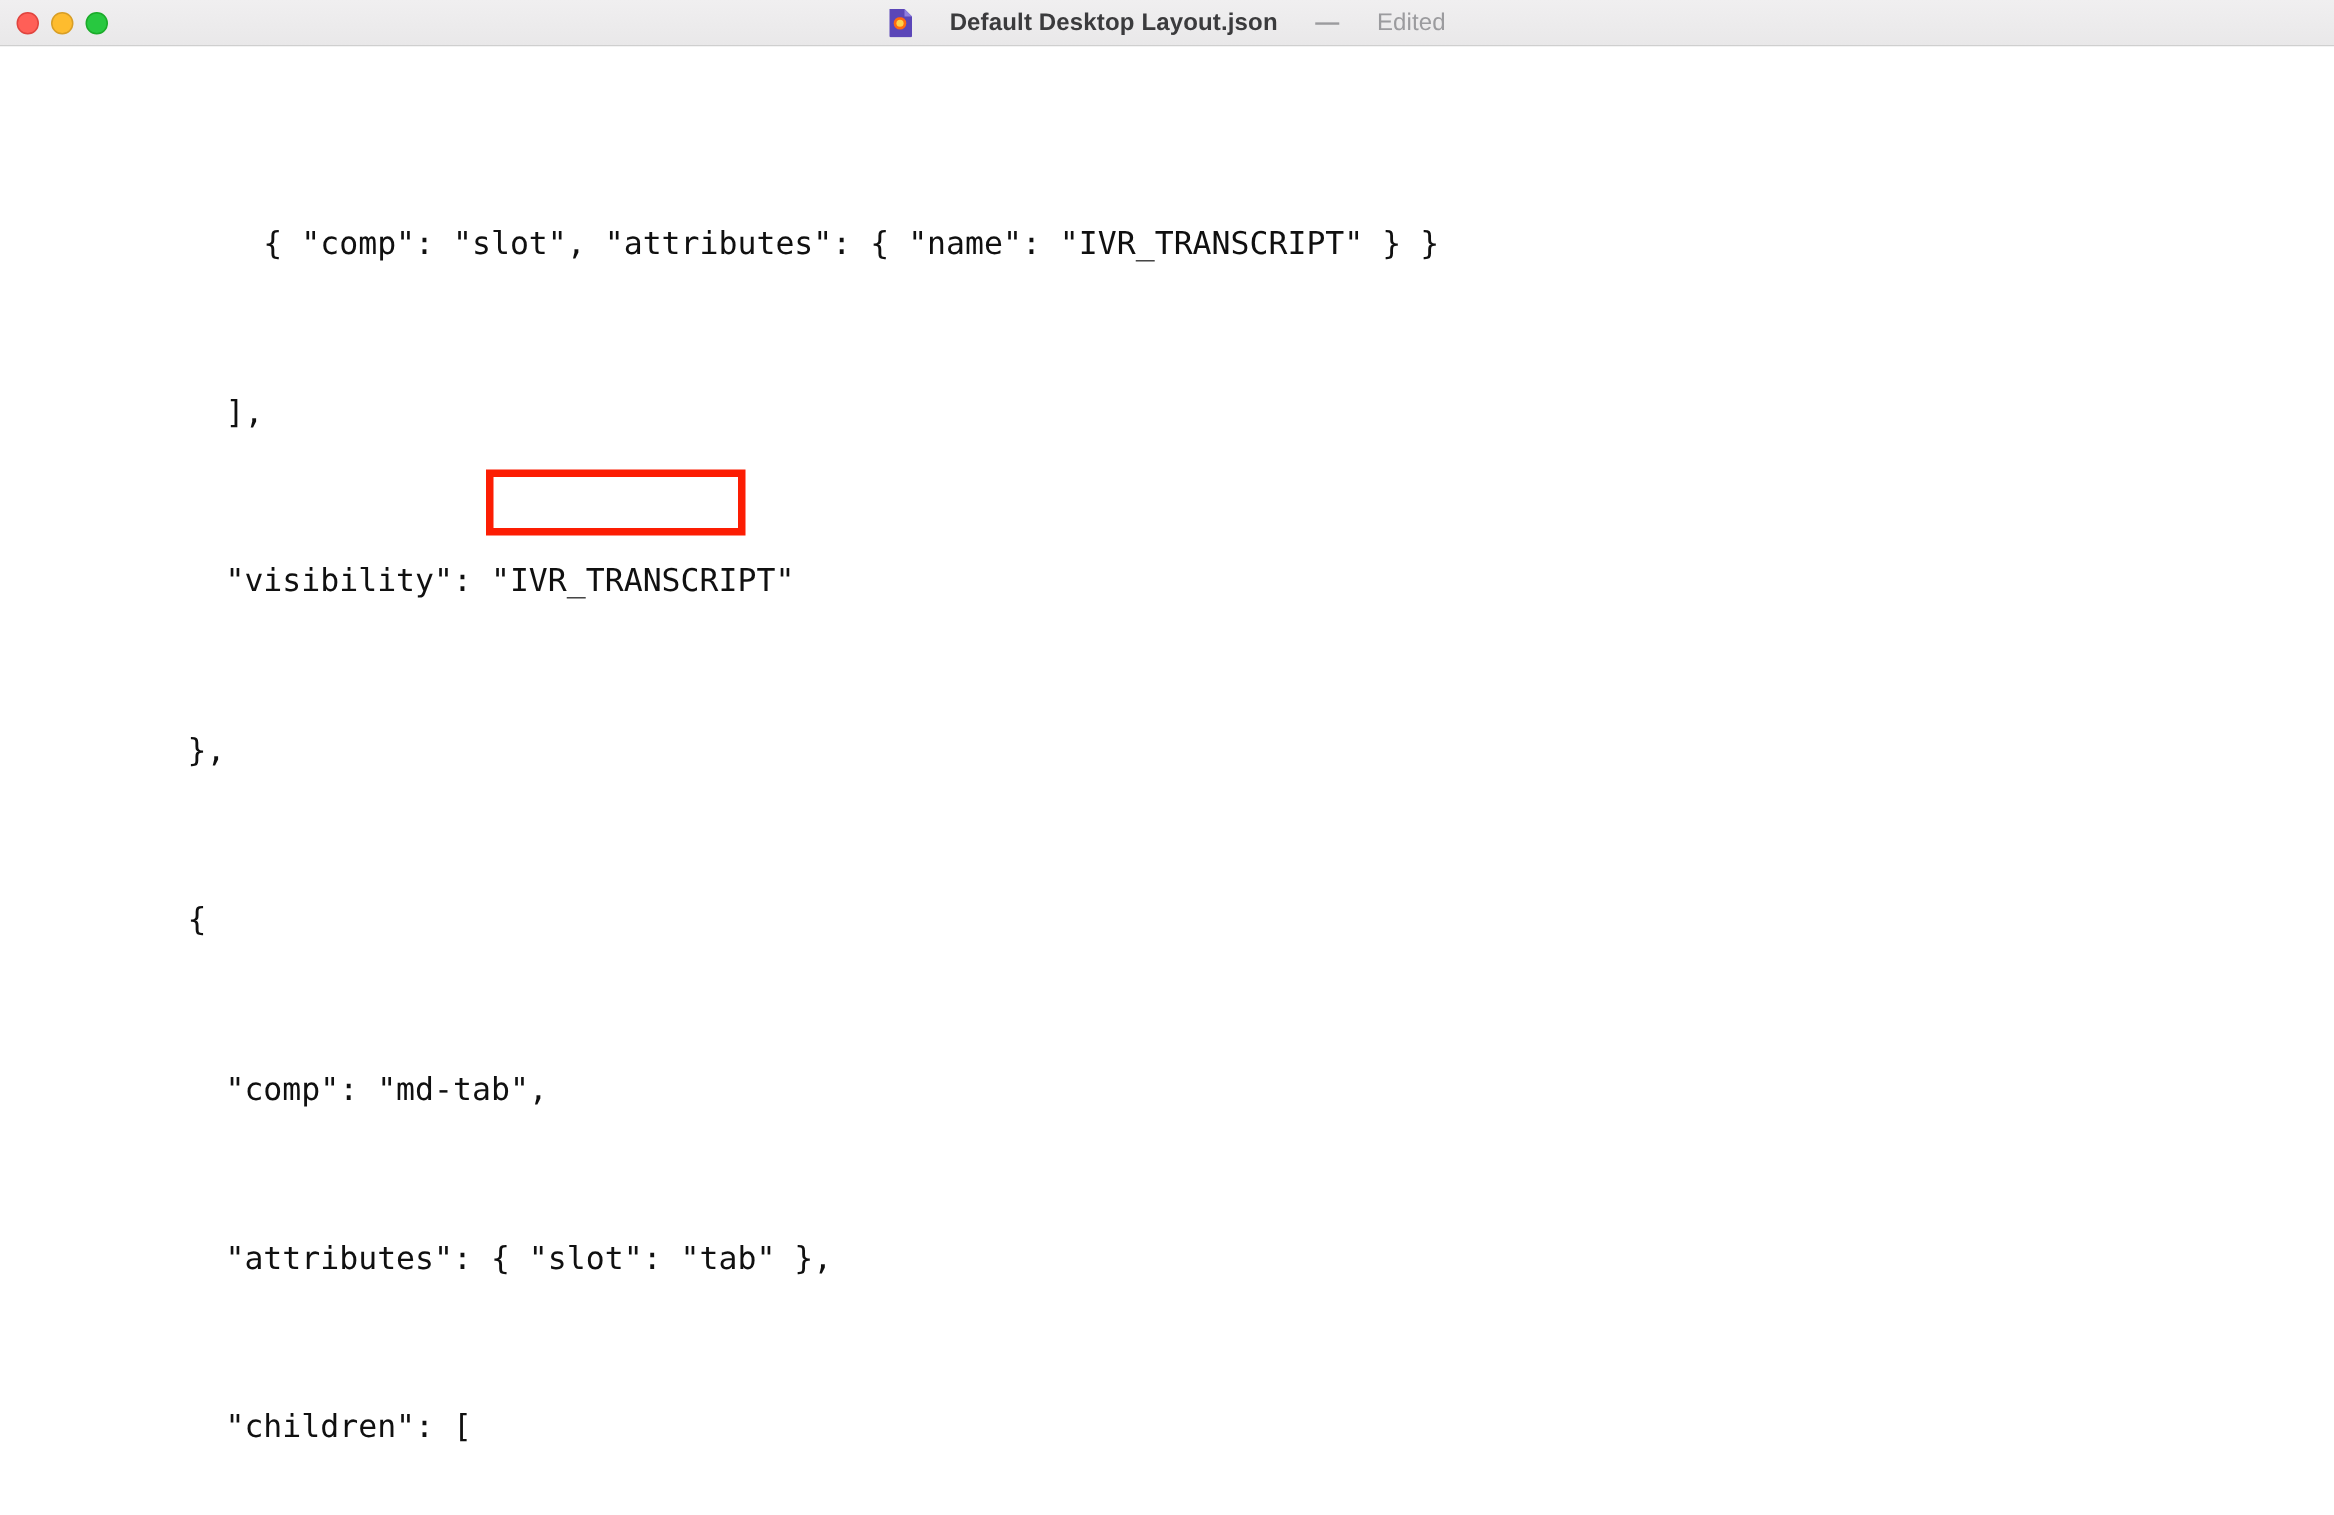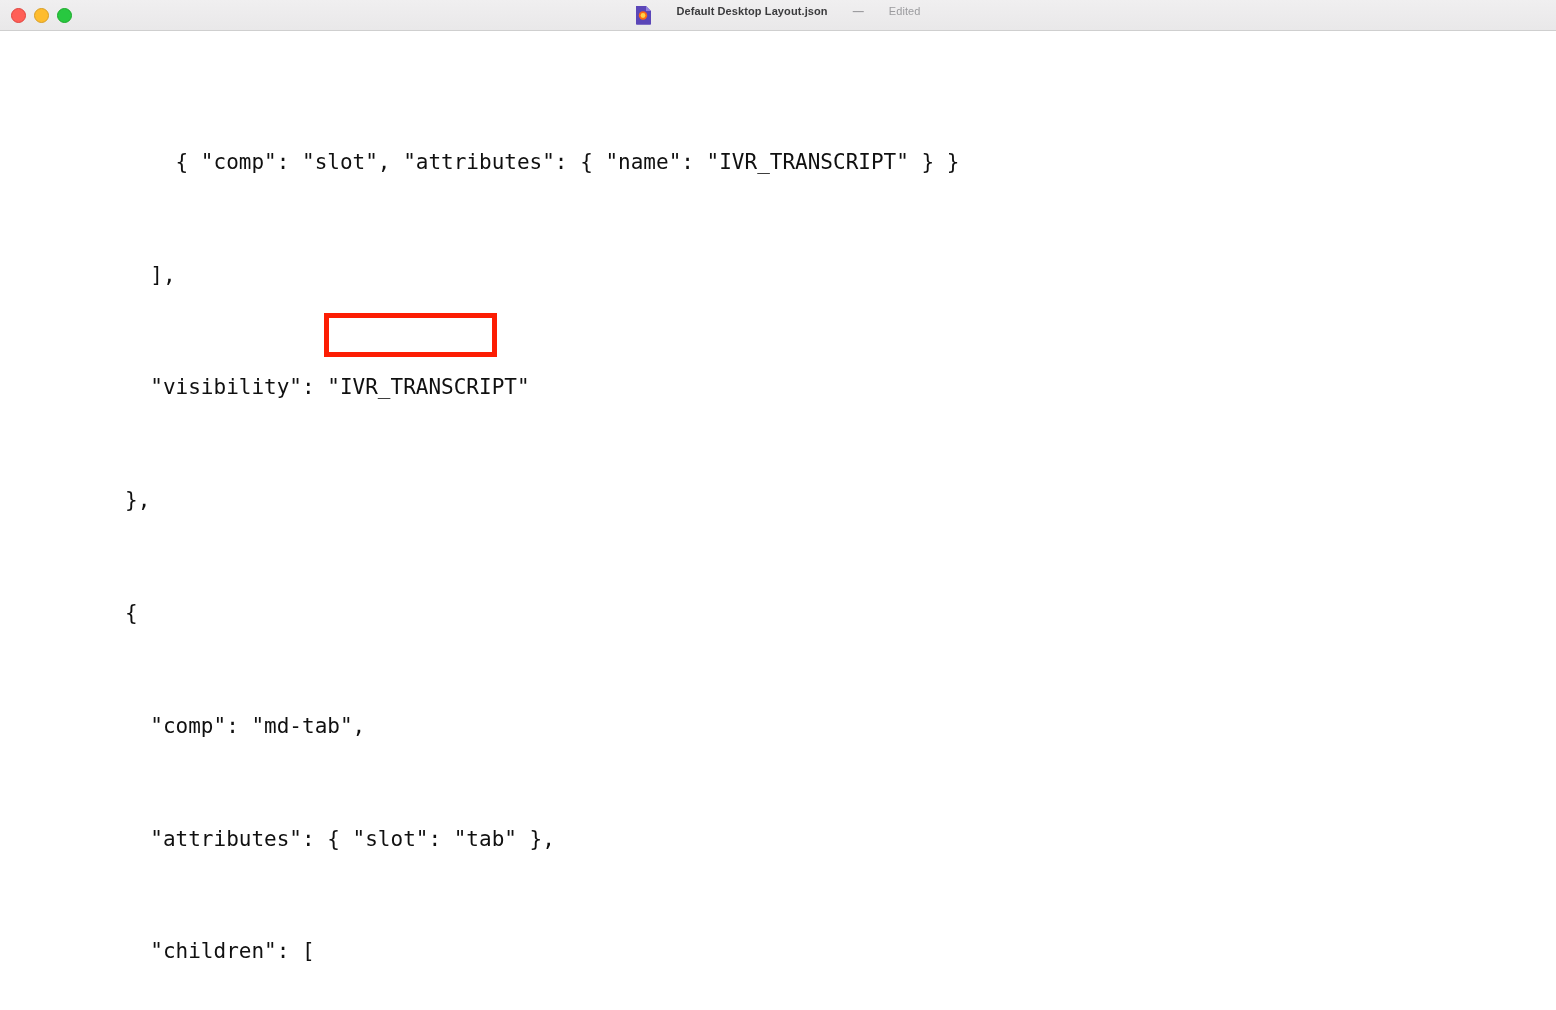--- a/index.html
+++ b/index.html
@@ -41,24 +41,24 @@
     height: 13px;
     border-radius: 50%;
     display: block;
   }
   .light.close  { background: #ff5f57; border: 0.5px solid #e0443e; }
   .light.min    { background: #febc2e; border: 0.5px solid #d89e25; }
   .light.max    { background: #28c840; border: 0.5px solid #1aab29; }
 
   .title-wrap {
     display: flex;
-    align-items: flex-start;
+    align-items: flex-end;
     gap: 24px;
     font-family: "Liberation Sans", sans-serif;
-    font-size: 11px;
+    font-size: 16px;
     font-weight: bold;
     color: #3b3b3d;
     letter-spacing: 0.1px;
   }
   .doc-icon {
     width: 17px;
     height: 20px;
     position: relative;
     flex: none;
   }

